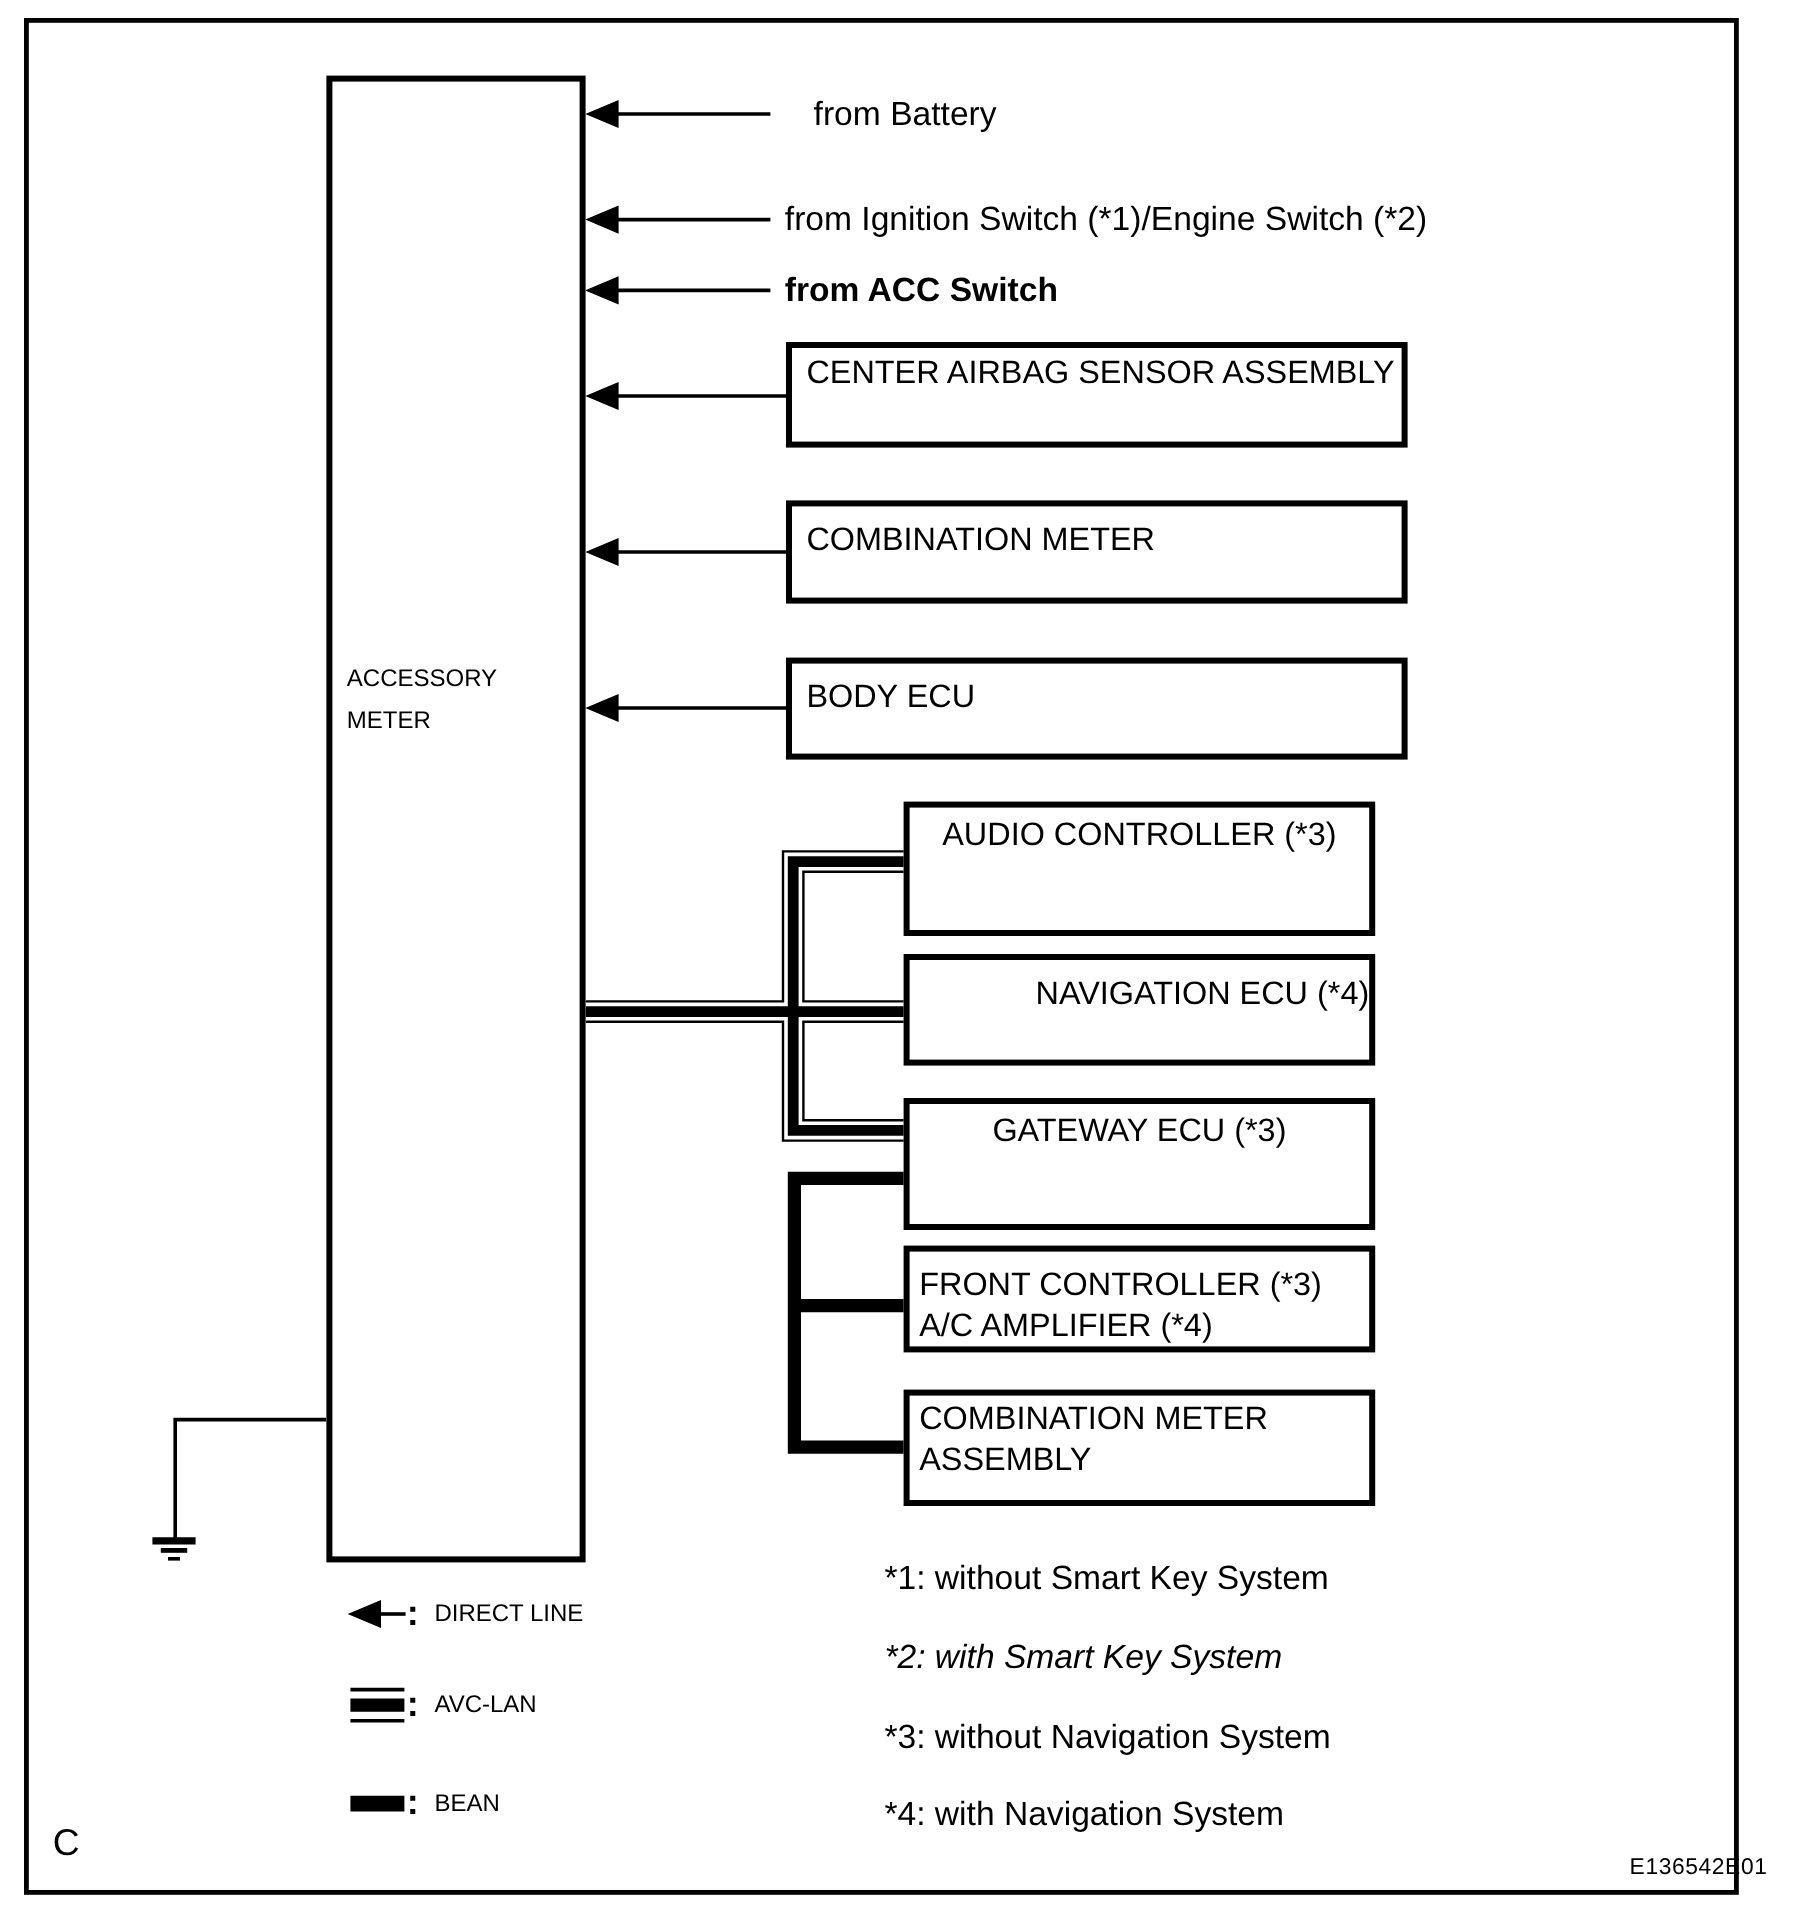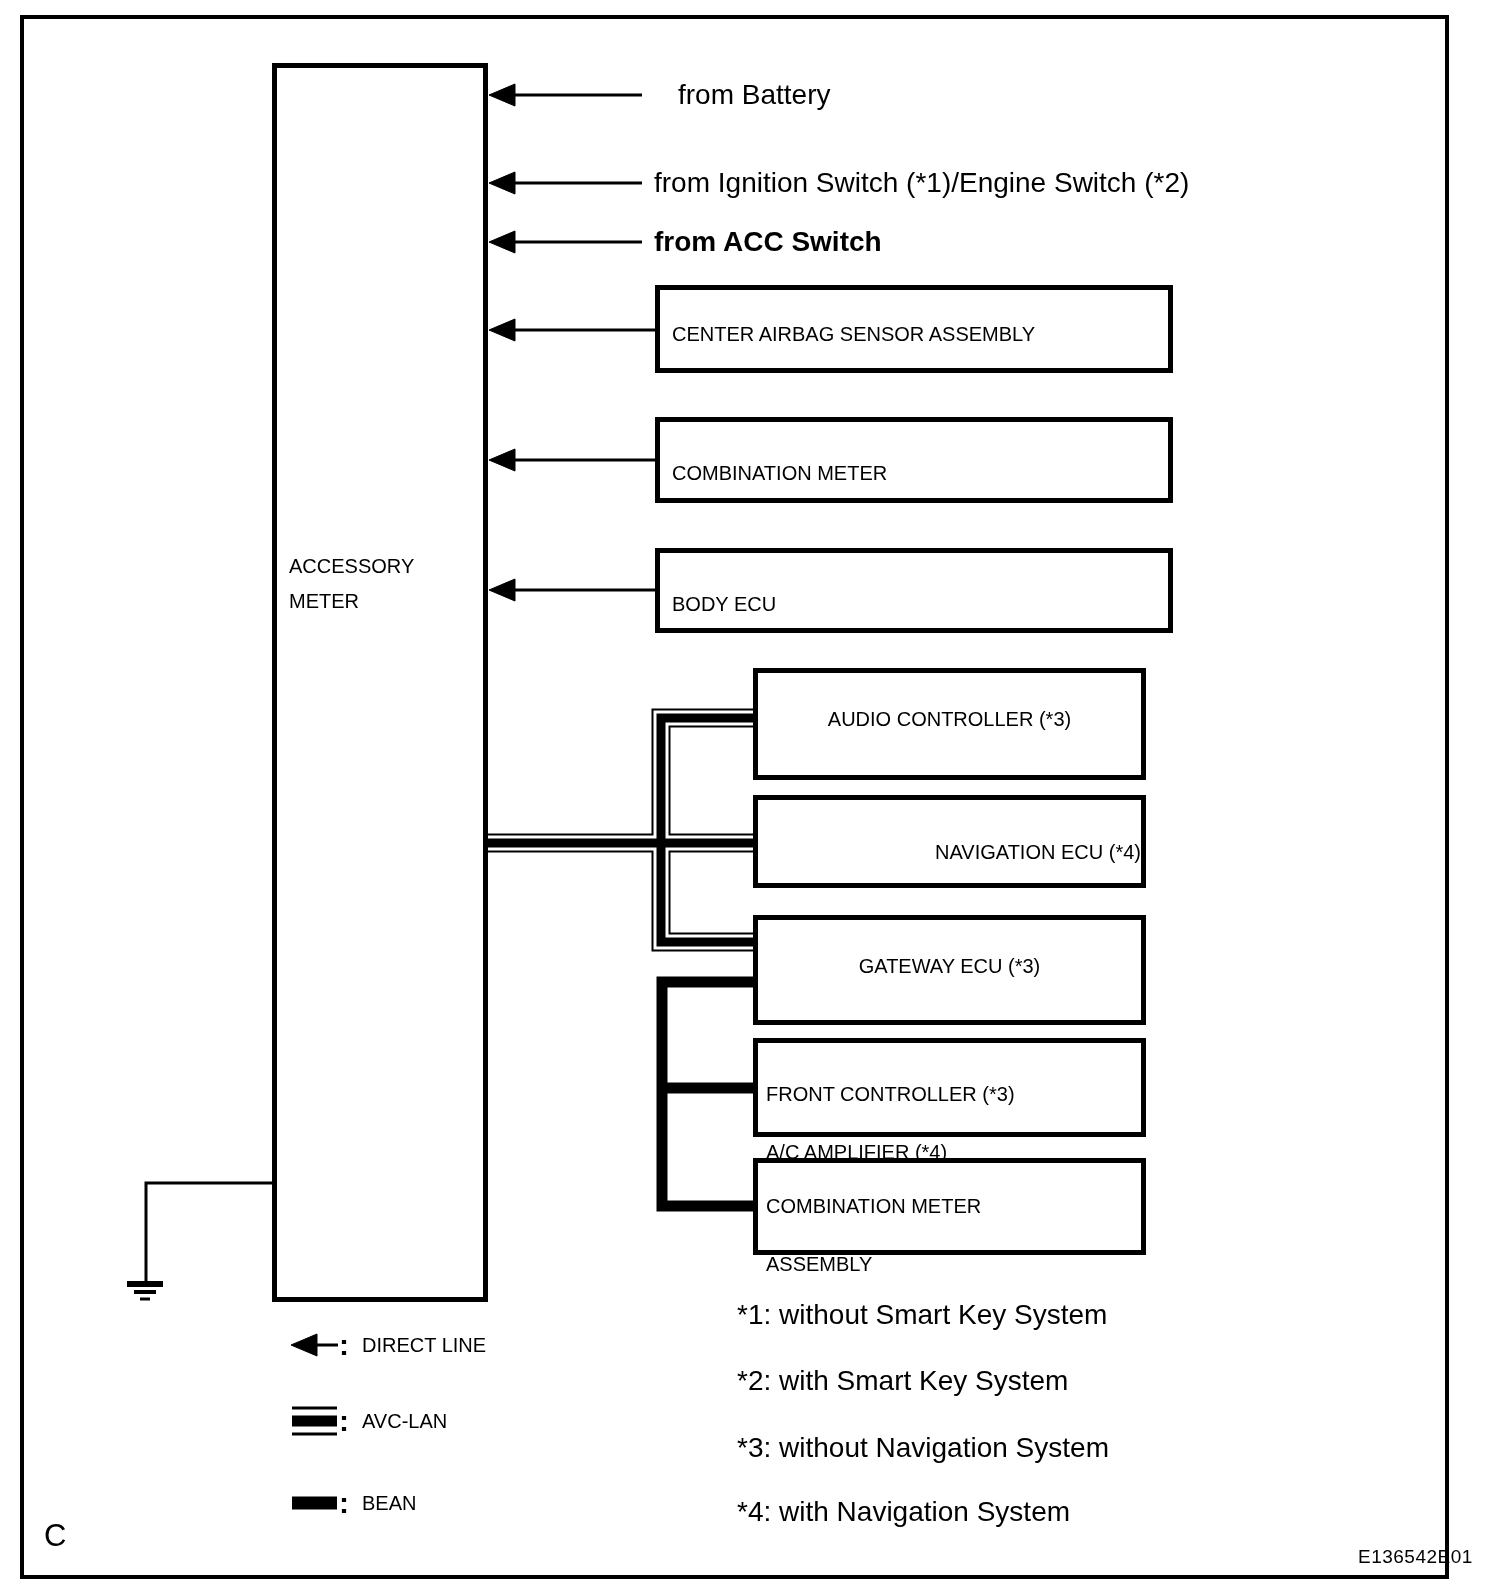--- a/index.html
+++ b/index.html
@@ -2,51 +2,51 @@
 <html><head>
 <meta charset="utf-8">
 <style>
   html,body{margin:0;padding:0;background:#fff;}
   .canvas{position:relative;width:1504px;height:1596px;background:#fff;overflow:hidden;
           font-family:"Liberation Sans","DejaVu Sans",sans-serif;color:#000;}
   .frame{position:absolute;left:20px;top:15px;width:1429px;height:1564px;
          border:4px solid #000;box-sizing:border-box;}
   svg.wires{position:absolute;left:0;top:0;width:1504px;height:1596px;}
   .box{position:absolute;border:5px solid #000;box-sizing:border-box;background:#fff;}
-  .box-label{font-size:20px;line-height:34px;white-space:nowrap;margin-top:24px;}
+  .box-label{font-size:27px;line-height:34px;white-space:nowrap;}
   
   .meter{left:272px;top:63px;width:216px;height:1239px;}
   .meter-label{position:absolute;left:289px;top:549px;font-size:20px;line-height:35px;}
   
   .dl{position:absolute;height:34px;display:flex;align-items:center;
       font-size:28px;white-space:nowrap;}
   .dl.battery{left:654px;top:78px;margin-left:24px;}
   .dl.ignition{left:654px;top:166px;}
   .dl.acc{left:654px;top:225px;font-weight:bold;}
   
   .b-top{left:655px;width:518px;}
   .b-cab{top:285px;height:88px;padding:3px 8px 0 12px;}
   .b-cm{top:417px;height:86px;padding:10px 8px 0 12px;}
   .b-body{top:548px;height:85px;padding:10px 8px 0 12px;}
   
   .b-right{left:753px;width:393px;}
   .b-audio{top:668px;height:112px;padding-top:5px;text-align:center;}
   .b-nav{top:795px;height:93px;padding-top:11px;text-align:right;}
   .b-gw{top:915px;height:110px;padding-top:5px;text-align:center;}
-  .b-front{top:1038px;height:99px;padding:10px 8px 0 8px;}
+  .b-front{top:1038px;height:89px;padding:10px 8px 0 8px;}
   .b-cma{top:1158px;height:97px;padding:2px 8px 0 8px;}
   
   .legend-colon{position:absolute;left:339px;width:20px;height:34px;display:flex;align-items:center;
                 font-size:30px;font-weight:bold;}
   .legend-label{position:absolute;left:362px;height:34px;display:flex;align-items:center;font-size:20px;white-space:nowrap;}
   .ly1{top:1328px;} .ly2{top:1404px;} .ly3{top:1486px;}
   
   .note{position:absolute;left:737px;height:34px;display:flex;align-items:center;
         font-size:28px;white-space:nowrap;}
-  .n1{top:1298px;text-align:center;} .n2{top:1364px;} .n3{top:1431px;} .n4{top:1495px;}
+  .n1{top:1298px;text-align:center;} .n2{top:1364px;font-style:italic;} .n3{top:1431px;} .n4{top:1495px;}
   .page-marker{position:absolute;left:44px;top:1518px;font-size:31px;}
   .figure-code{position:absolute;left:1358px;top:1546px;font-size:19px;letter-spacing:0.5px;}
 </style>
 </head>
 <body>
 
 <div class="canvas">
 
   <div class="frame"></div>
 

